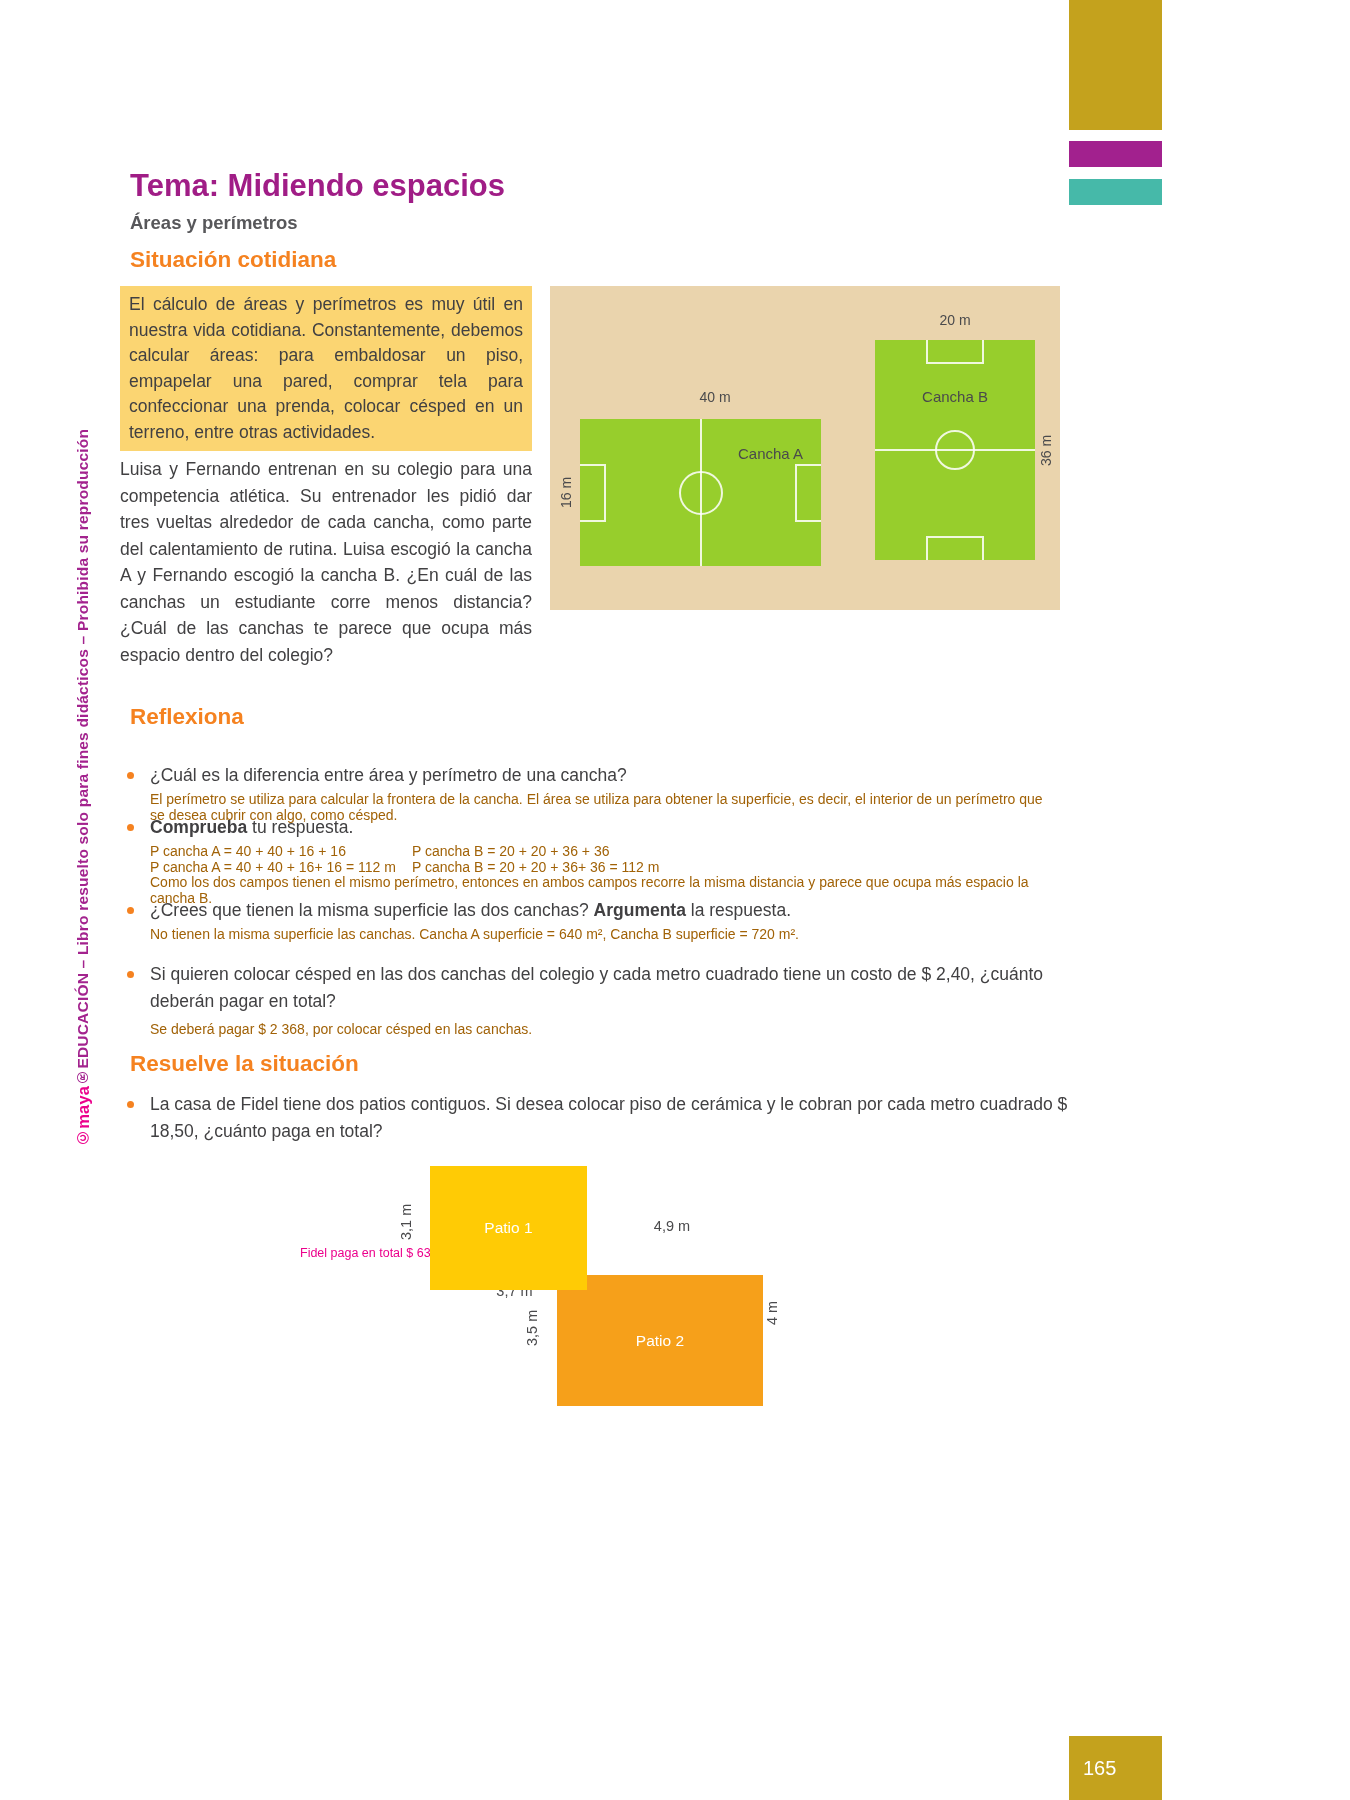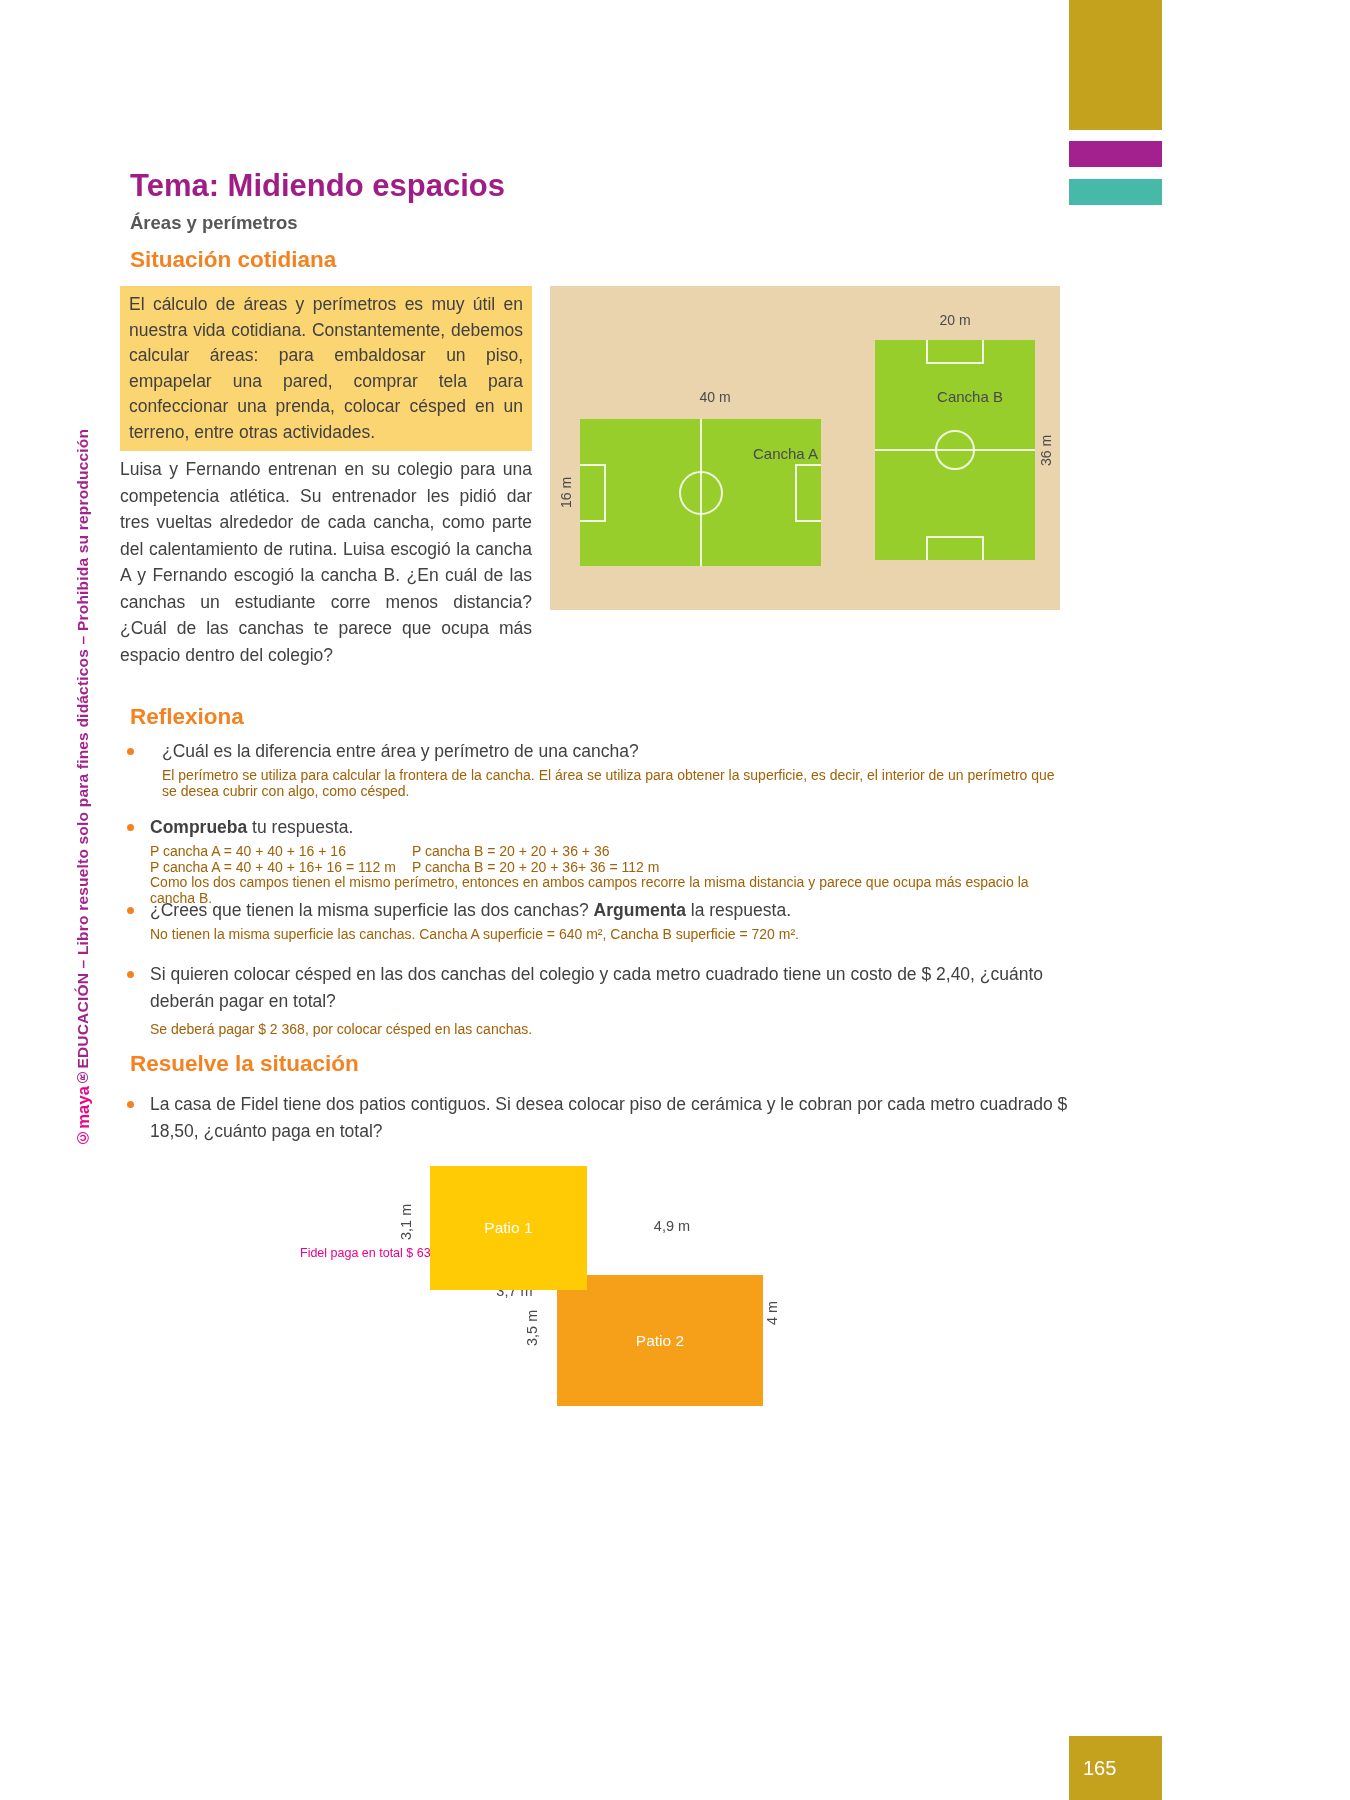--- a/index.html
+++ b/index.html
@@ -59,37 +59,37 @@
   .mid-v { position:absolute; left:50%; top:0; width:2px; height:100%; background:rgba(255,255,255,0.85); transform:translateX(-1px); }
   .mid-h { position:absolute; top:50%; left:0; height:2px; width:100%; background:rgba(255,255,255,0.85); transform:translateY(-1px); }
   .circle { position:absolute; border:2px solid rgba(255,255,255,0.85); border-radius:50%; }
   .cancha-a .circle { width:44px; height:44px; left:calc(50% - 22px); top:calc(50% - 22px); }
   .cancha-b .circle { width:40px; height:40px; left:calc(50% - 20px); top:calc(50% - 20px); }
   .goal { position:absolute; border:2px solid rgba(255,255,255,0.85); }
   .goal-l { left:0;  top:calc(50% - 29px); width:26px; height:58px; border-left:none; }
   .goal-r { right:0; top:calc(50% - 29px); width:26px; height:58px; border-right:none; }
   .goal-t { top:0;    left:calc(50% - 29px); width:58px; height:24px; border-top:none; }
   .goal-b { bottom:0; left:calc(50% - 29px); width:58px; height:24px; border-bottom:none; }
-  .cancha-label { position:absolute; font-size:15px; color:#4A4A4C;margin-left:15px; }
+  .cancha-label { position:absolute; font-size:15px; color:#4A4A4C; }
   .a-label { left:158px; top:26px; }
   .b-label { left:0; width:100%; top:48px; text-align:center; }
   .dim-label { position:absolute; font-size:14px; color:#4A4A4C; }
   .rot { writing-mode: vertical-rl; transform: rotate(180deg); text-align:center; }
   .label-40 { left:30px;  top:103px; width:270px; text-align:center; }
   .label-16 { left:8px;   top:133px; height:147px; }
   .label-20 { left:325px; top:26px;  width:160px; text-align:center; }
   .label-36 { left:488px; top:54px;  height:220px; }
 
   
   .bullet { position:absolute; left:122px; display:flex; align-items:flex-start; }
   .dot { flex:0 0 auto; width:7px; height:7px; border-radius:50%; background:#F58220; margin:10px 16px 0 5px; }
   .bullet-body { width:948px; }
   .q   { margin:0; font-size:17.5px; line-height:27px; color:#414042; }
   .ans { margin:3px 0 0; font-size:14px; line-height:15.5px; color:#a16207; max-width:905px; }
-  .b1 { top:738px;gap:12px; }
+  .b1 { top:762px; }
   .b2 { top:814px; }
   .b3 { top:897px; }
   .b4 { top:961px; }
   .b4 .ans { margin-top:7px; }
   .b5 { top:1091px; }
   .work { display:flex; margin-top:3px;align-items:center; }
   .work-col { width:262px; }
   .work-col .ans { margin:0; }
   .conclusion { margin-top:0; }
 

